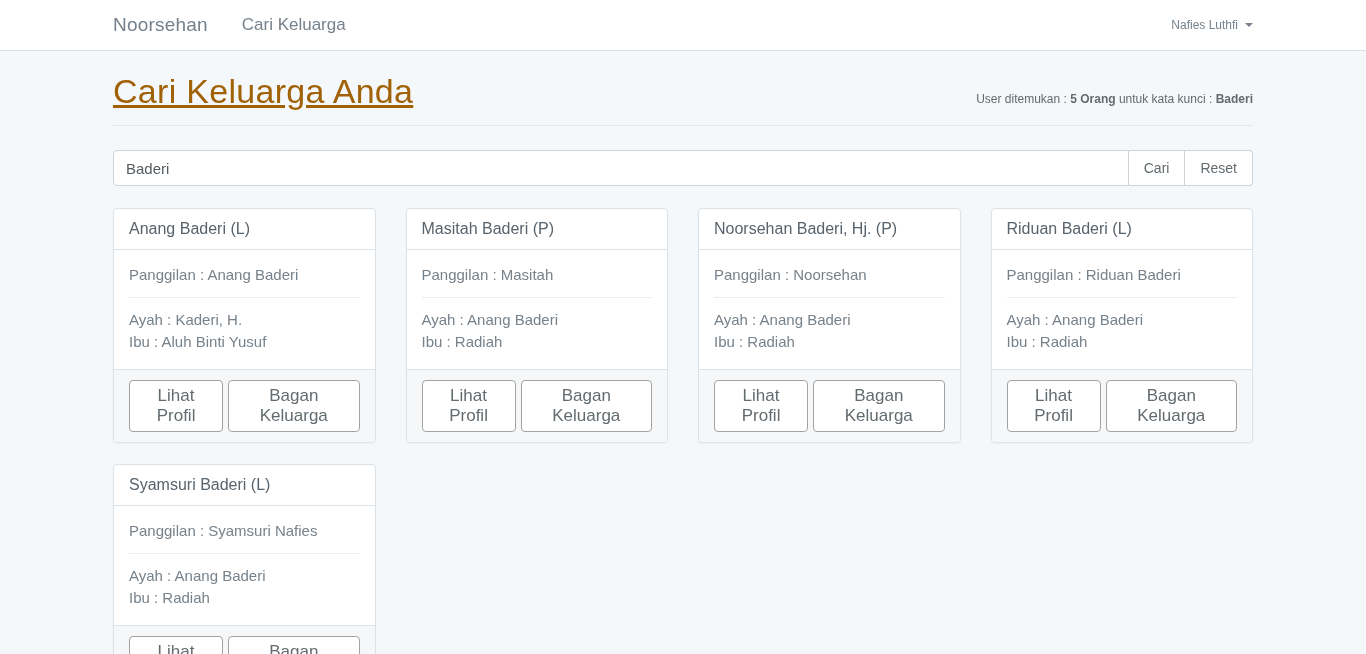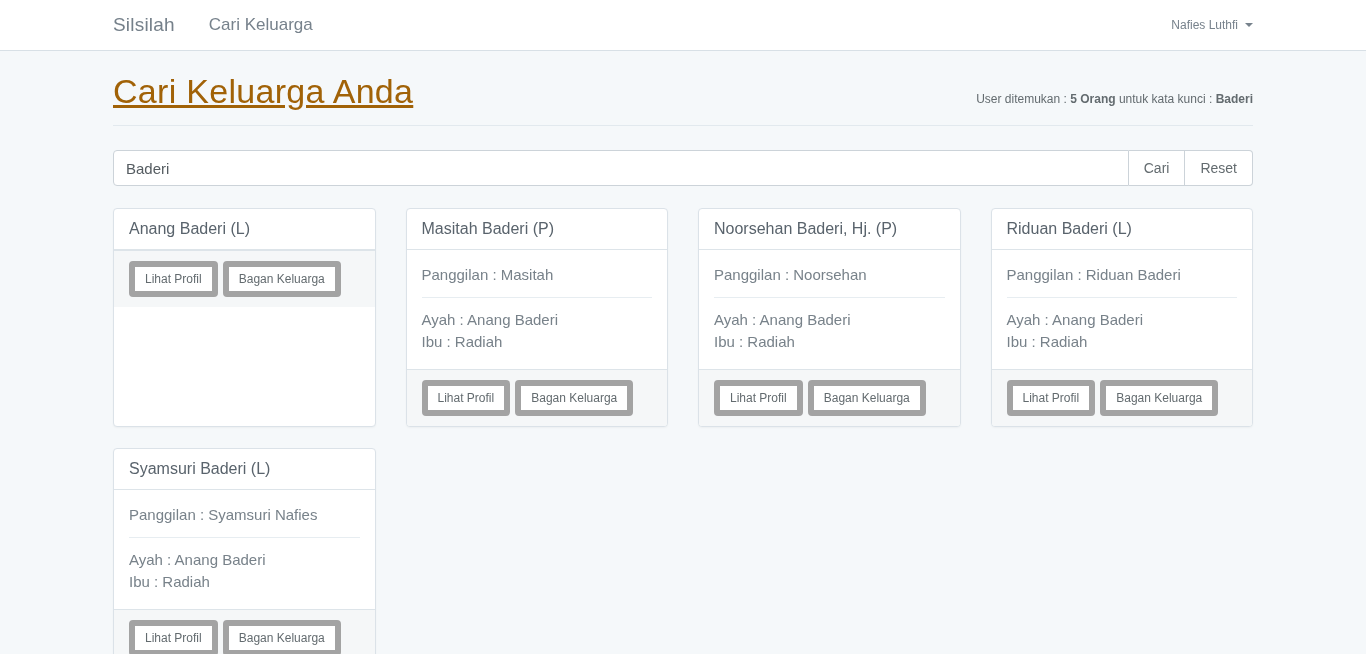--- a/index.html
+++ b/index.html
@@ -134,36 +134,36 @@
   }
   .card-footer {
     padding: 10px 15px;
     background: #f5f7f8;
     border-top: 1px solid #dde4e9;
     display: flex;
     gap: 5px;
   }
   .card-btn {
     background: #fff;
-    border: 6px solid #a3a3a3;
+    border: 1px solid #a3a3a3;
     border-radius: 4px;
     padding: 5px 10px;
-    font-size: 12px;
+    font-size: 17px;
     color: #636b6f;
     cursor: pointer;
     font-family: "Liberation Sans", sans-serif;
   }
 </style>
 </head>
 <body>
 
 <nav class="navbar">
   <div class="navbar-inner">
     <div class="nav-left">
-      <a class="brand">Silsilah</a>
+      <a class="brand">Noorsehan</a>
       <a class="nav-link">Cari Keluarga</a>
     </div>
     <div class="nav-right">
       <div class="user-menu">
         <span>Nafies Luthfi</span>
         <span class="caret"></span>
       </div>
     </div>
   </div>
 </nav>
@@ -180,20 +180,26 @@
   <div class="search-row">
     <input class="search-input" type="text" value="Baderi" style="">
     <button class="search-btn">Cari</button>
     <button class="search-btn last">Reset</button>
   </div>
 
   <div class="cards-grid">
 
     <div class="card">
       <div class="card-heading">Anang Baderi (L)</div>
+      <div class="card-body">
+        <div class="card-line">Panggilan : Anang Baderi</div>
+        <hr class="card-divider">
+        <div class="card-line">Ayah : Kaderi, H.</div>
+        <div class="card-line">Ibu : Aluh Binti Yusuf</div>
+      </div>
       <div class="card-footer">
         <button class="card-btn">Lihat Profil</button>
         <button class="card-btn">Bagan Keluarga</button>
       </div>
     </div>
 
     <div class="card">
       <div class="card-heading">Masitah Baderi (P)</div>
       <div class="card-body">
         <div class="card-line">Panggilan : Masitah</div>

